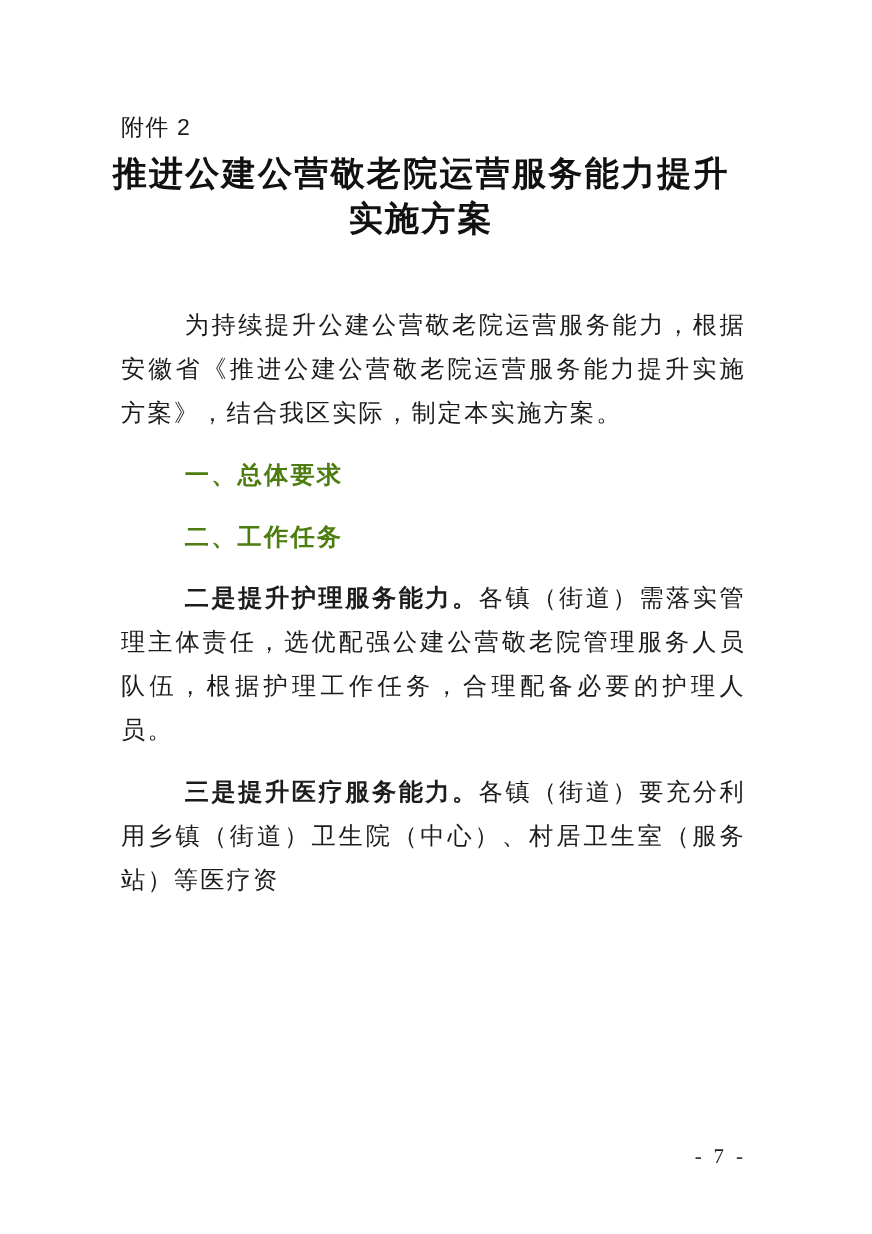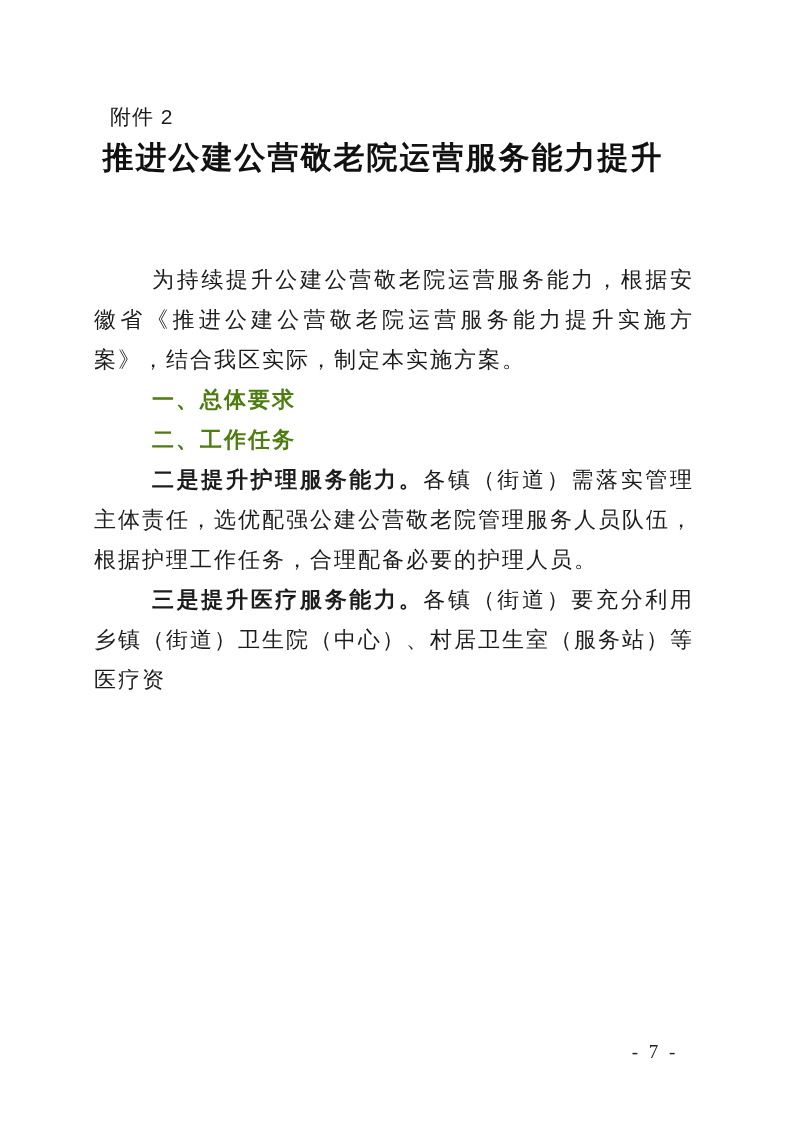--- a/index.html
+++ b/index.html
@@ -44,21 +44,21 @@
     top: 260px;
     width: 600px;
     font-size: 22px;
     line-height: 40px;
     letter-spacing: 2px;
     text-align: justify;
     text-justify: inter-ideograph;
     color: #1c1c1c;
   }
   .body-text p {
-    margin: 0;
+    margin: 16px;
     text-indent: 58px;
   }
   .section-heading {
     margin: 0;
     text-indent: 58px;
     font-weight: bold;
     letter-spacing: 2px;
     color: #4d7c0f;
   }
   .task-lead {
@@ -78,20 +78,21 @@
 </style>
 </head>
 <body>
 
 <div class="page">
 
   <div class="attachment-label">附件 2</div>
 
   <div class="doc-title">
     <div>推进公建公营敬老院运营服务能力提升</div>
+    <div>实施方案</div>
   </div>
 
   <div class="body-text">
 
     <p>为持续提升公建公营敬老院运营服务能力，根据安徽省《推进公建公营敬老院运营服务能力提升实施方案》，结合我区实际，制定本实施方案。</p>
 
     <p class="section-heading">一、总体要求</p>
 
 
     <p class="section-heading">二、工作任务</p>

